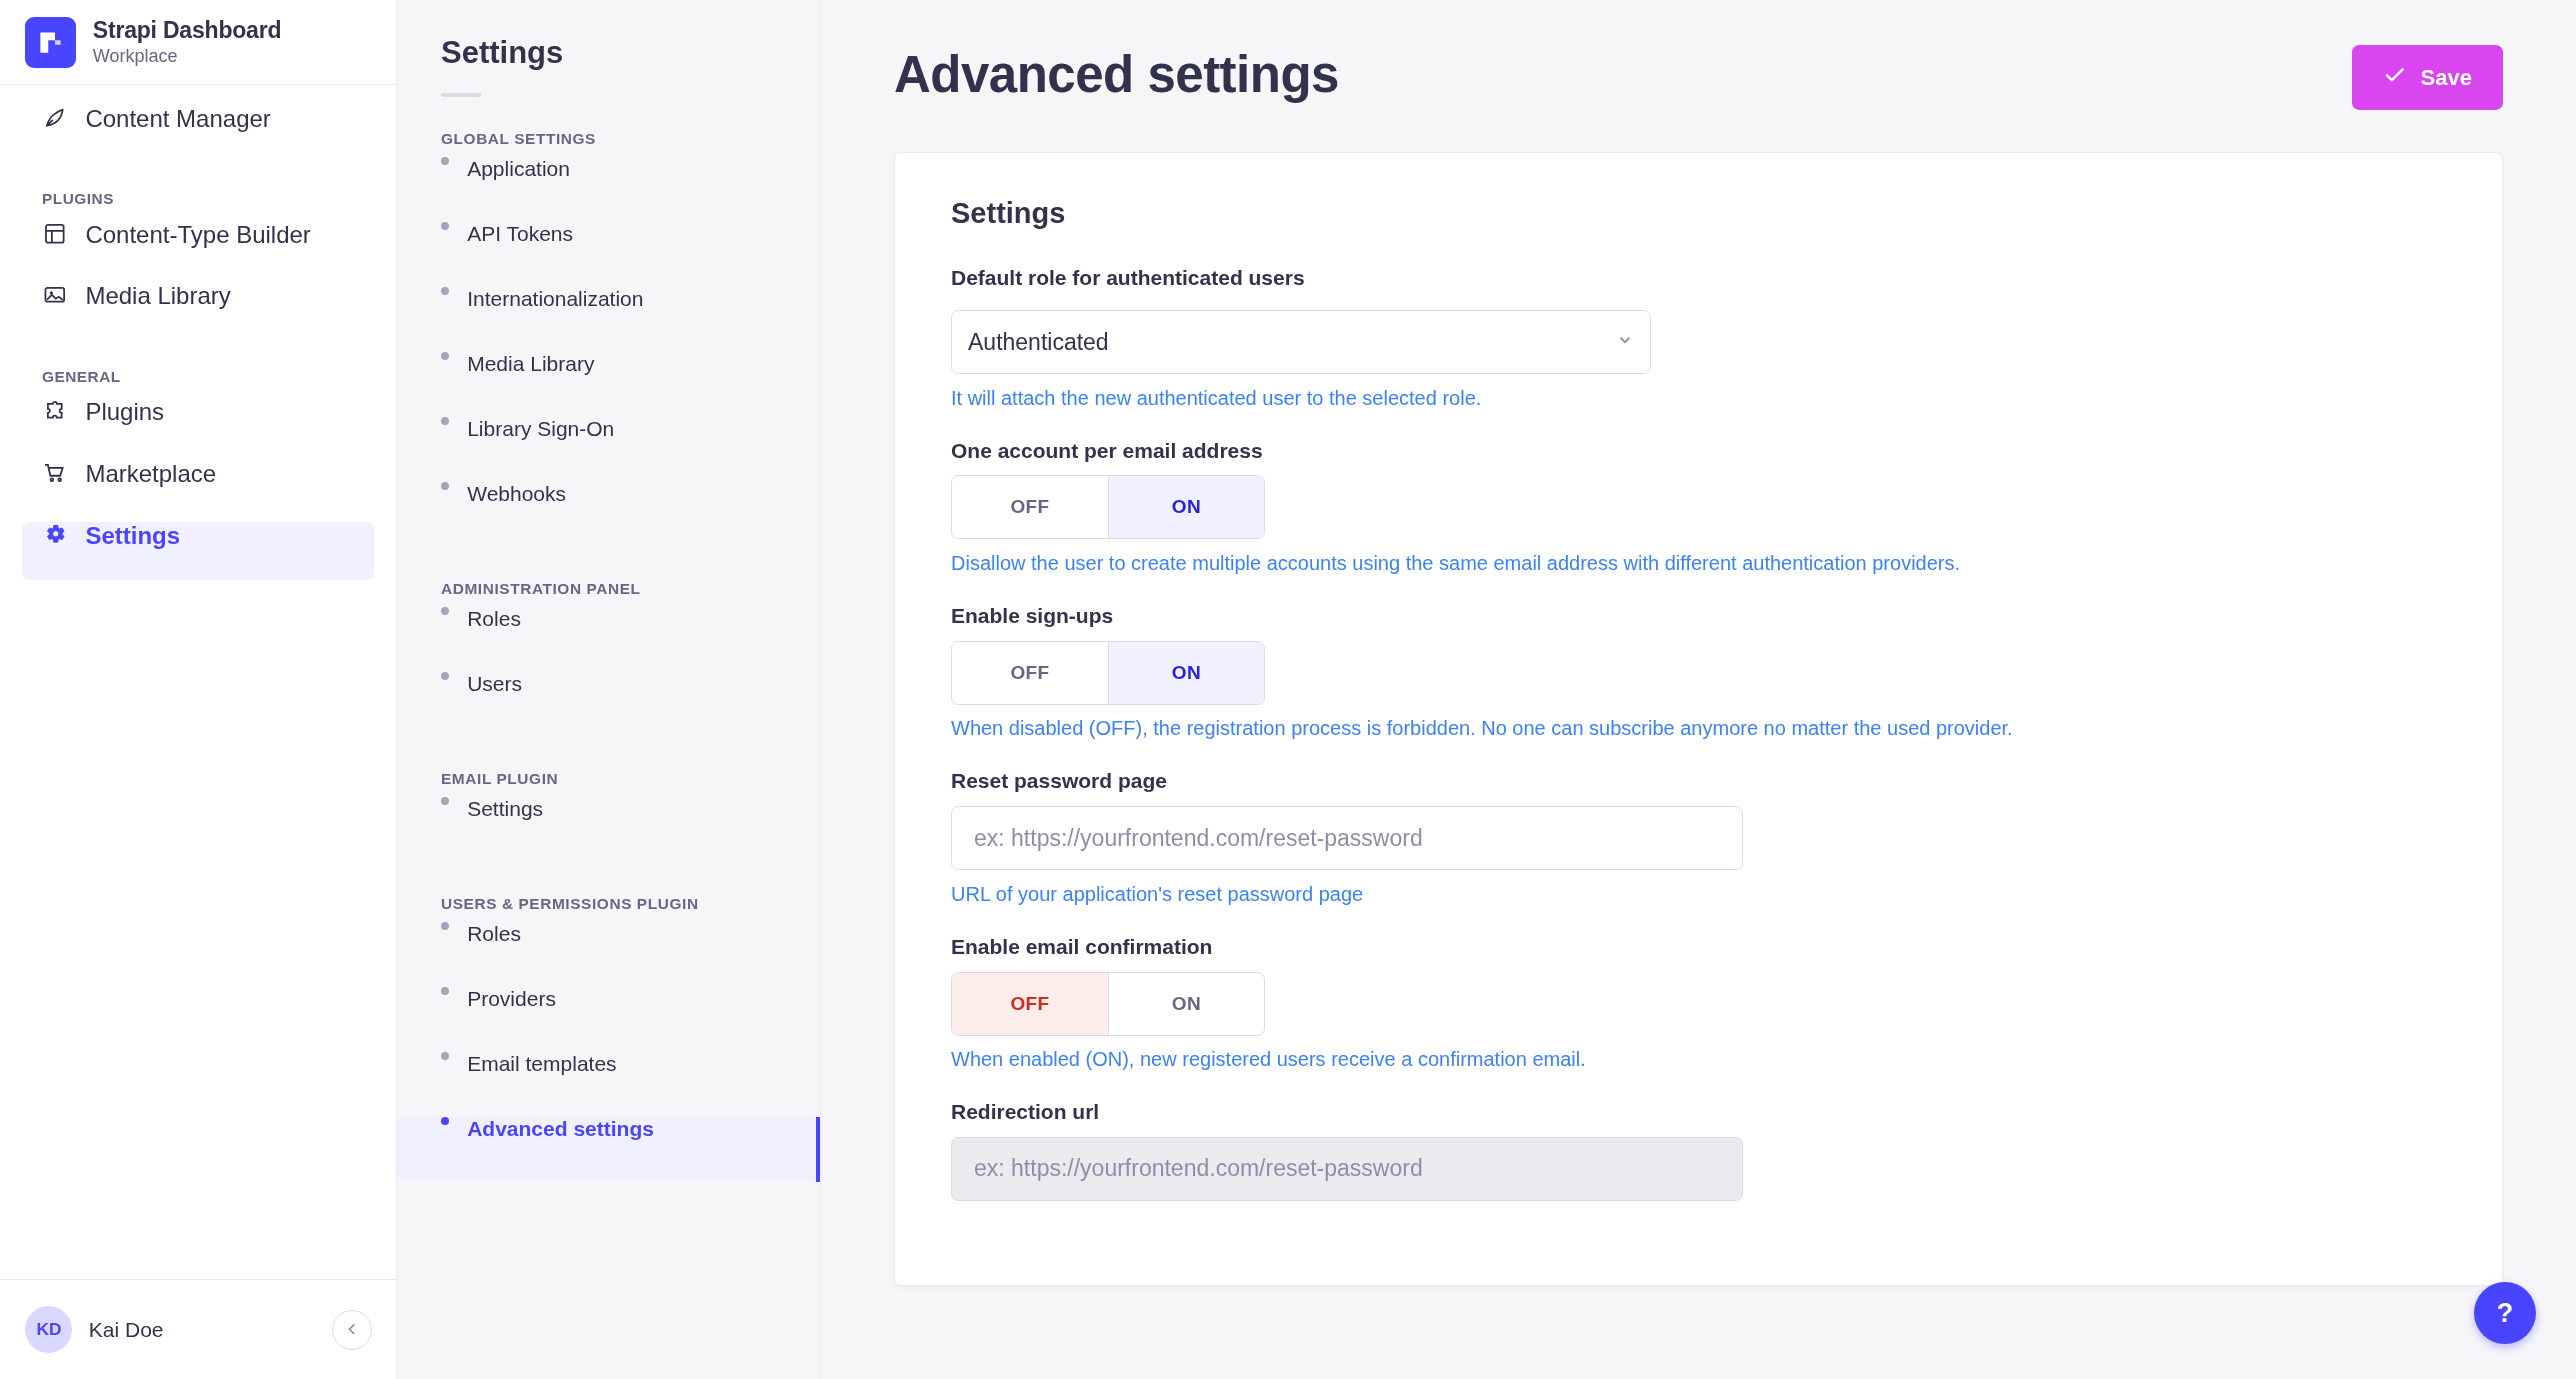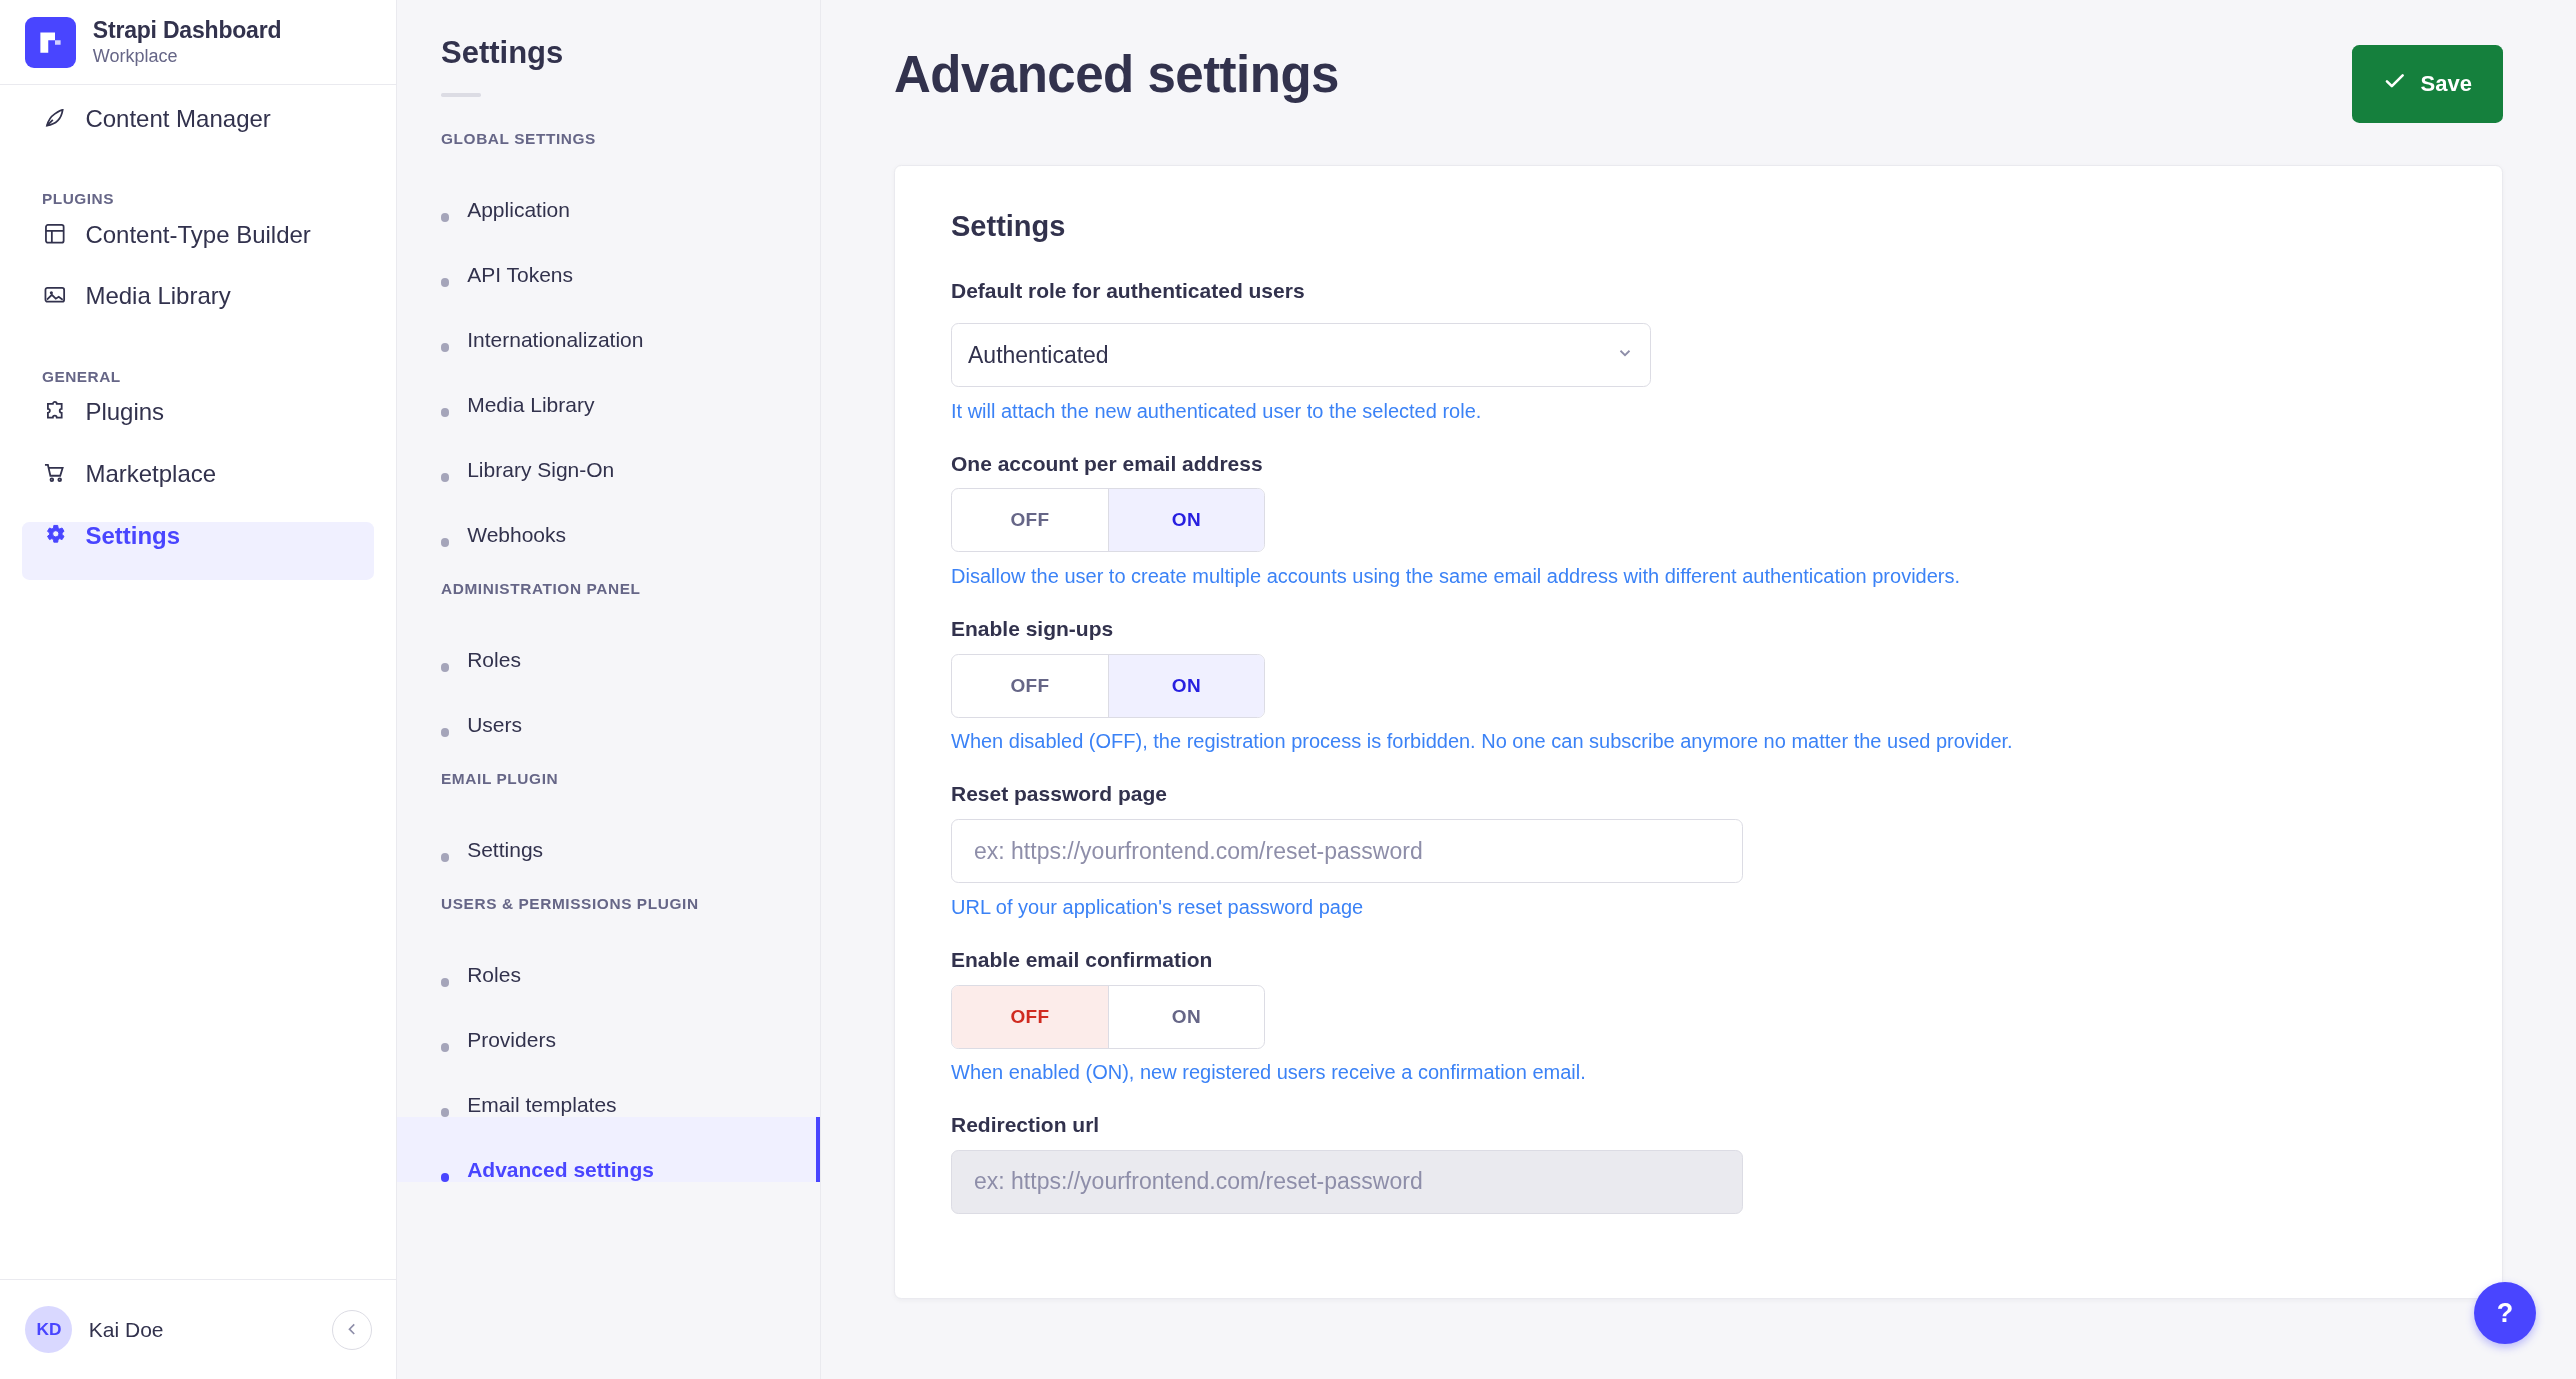--- a/index.html
+++ b/index.html
@@ -105,21 +105,21 @@
   }
   .subnav-title { font-size: 31px; font-weight: bold; color: #32324d; }
   .subnav-rule {
     width: 40px; height: 3.6px; background: #dcdce4; margin-top: 22px; border-radius: 1.8px;
   }
   .sub-group-title {
     font-size: 15.4px; font-weight: bold; color: #666687;
     letter-spacing: 0.6px; padding: 33px 44px 9px 44px;
   }
   .sub-item {
-    display: flex; align-items: flex-end; gap: 18px;
+    display: flex; align-items: flex-start; gap: 18px;
     height: 65px;
     padding: 0 44px;
     font-size: 21px;
     color: #32324d;
     cursor: pointer;
     position: relative;
   }
   .sub-item .bullet {
     width: 8.2px; height: 8.2px; border-radius: 50%;
     background: #a5a5ba; flex: 0 0 8.2px;
@@ -139,23 +139,23 @@
     background: #f6f6f9;
     overflow: hidden;
     position: relative;
   }
   .main-head {
     display: flex; align-items: flex-start; justify-content: space-between;
     padding: 45px 73px 42px 73px;
   }
   .page-title { font-size: 51px; font-weight: bold; color: #32324d; letter-spacing: -0.5px; }
   .save-btn {
-    background: #15803d; color: #fff;
+    background: #d946ef; color: #fff;
     border: none; border-radius: 7.3px;
-    height: 78px; padding: 0 31px;
+    height: 65px; padding: 0 31px;
     display: flex; align-items: center; gap: 14.5px;
     font-size: 22px; font-weight: 600; cursor: pointer;
     font-family: "Liberation Sans", sans-serif;
   }
 
   .card {
     margin: 0 73px;
     background: #ffffff;
     border: 0.9px solid #eaeaef;
     border-radius: 7.3px;

